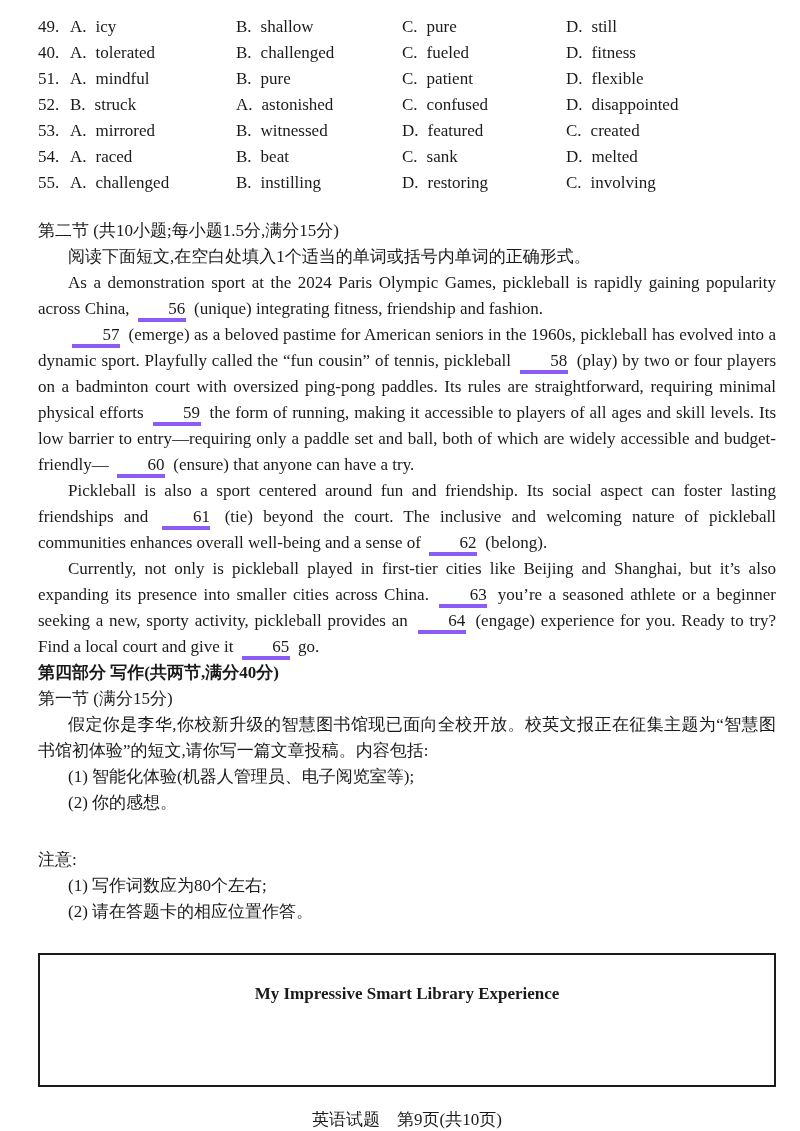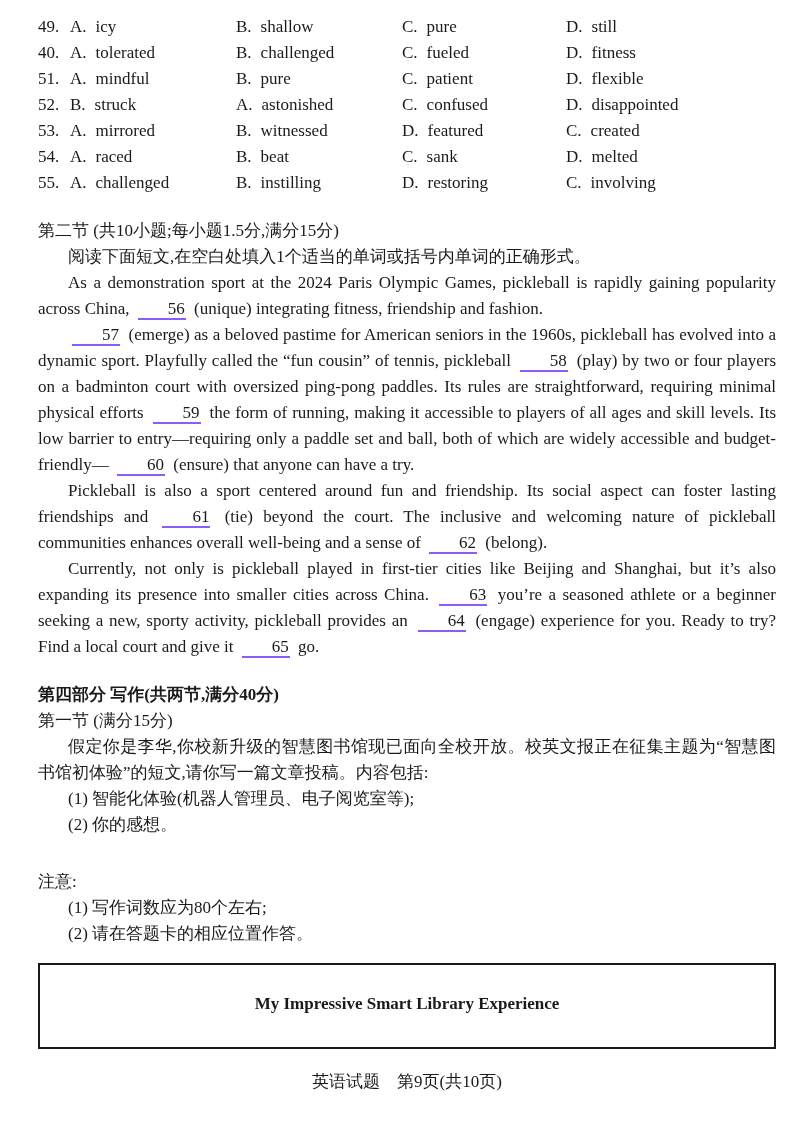--- a/index.html
+++ b/index.html
@@ -19,33 +19,34 @@
   .indent { text-indent: 30px; }
 
   .mcq { margin-bottom: 22px; }
   .mcq-row { display: grid; grid-template-columns: 32px 166px 166px 164px 1fr; }
   .qnum { }
   .opt-label { margin-right: 9px; }
 
   .blank {
     display: inline-block;
     min-width: 48px;
-    border-bottom: 2px solid #8b5cf6;
+    text-align: center;
+    border-bottom: 4px solid #8b5cf6;
     line-height: 19px;
     margin: 0 4px;
   }
 
   .bold { font-weight: bold; }
-  .sec4 { margin-top: 22px; }
+  .sec4 { }
   .notice { margin-top: 31px; }
 
   .essay-box {
     border: 2px solid #1a1a1a;
-    height: 86px;
-    margin-top: 16px;
+    height: 134px;
+    margin-top: 28px;
     text-align: center;
     padding-top: 26px;
   }
   .essay-title { font-weight: bold; font-size: 17px; }
 
   .footer { text-align: center; margin-top: 20px; }
 </style>
 </head>
 <body>
 

